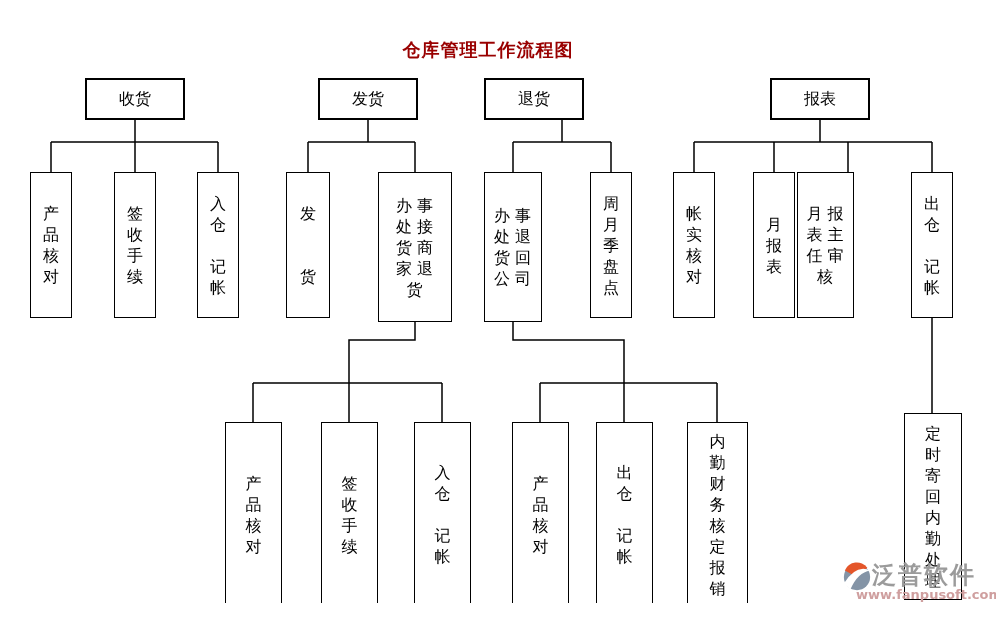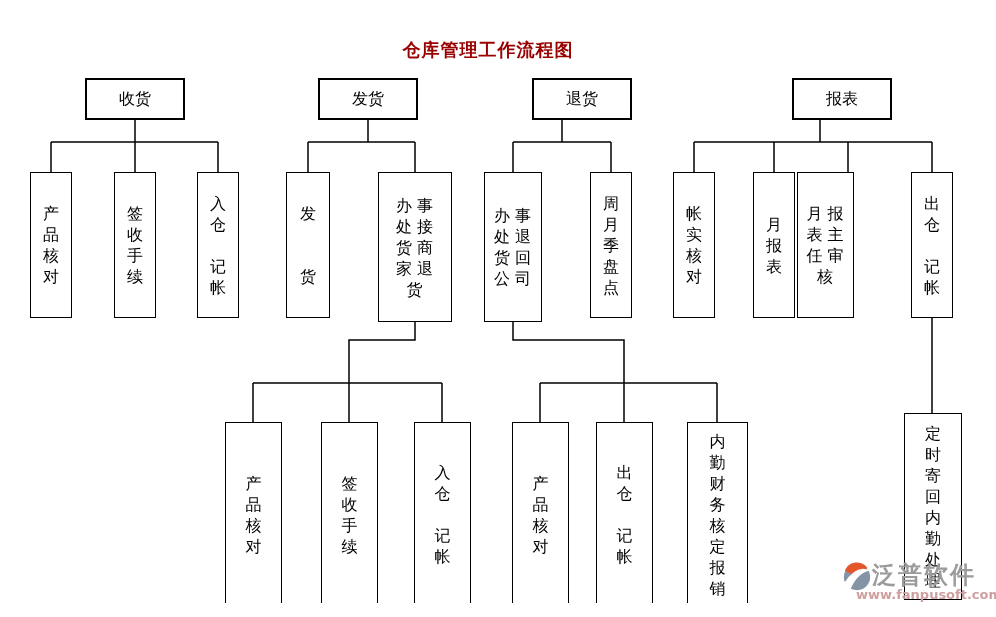--- a/index.html
+++ b/index.html
@@ -77,22 +77,22 @@
              M368,120 V142 M308,142 H415 M308,142 V173 M415,142 V173
              M562,120 V142 M513,142 H611 M513,142 V173 M611,142 V173
              M820,120 V142 M694,142 H932 M694,142 V173 M774,142 V173 M848,142 V173 M932,142 V173
              M415,322 V340 H349 V423 M253,383 H442 M253,383 V423 M442,383 V423
              M513,322 V340 H624 V423 M540,383 H717 M540,383 V423 M717,383 V423
              M932,318 V414" stroke="#000000" stroke-width="1.5" fill="none"></path>
   </svg>
 
   <div class="node lvl1" style="left:85px;top:78px;width:100px;height:42px">收货</div>
   <div class="node lvl1" style="left:318px;top:78px;width:100px;height:42px">发货</div>
-  <div class="node lvl1" style="left:532px;top:78px;width:100px;height:42px">退货</div>
-  <div class="node lvl1" style="left:792px;top:78px;width:100px;height:42px">报表</div>
+  <div class="node lvl1" style="left:484px;top:78px;width:100px;height:42px">退货</div>
+  <div class="node lvl1" style="left:770px;top:78px;width:100px;height:42px">报表</div>
 
   <div class="node" style="left:30px;top:172px;width:42px;height:146px">产
 品
 核
 对</div>
   <div class="node" style="left:114px;top:172px;width:42px;height:146px">签
 收
 手
 续</div>
   <div class="node" style="left:197px;top:172px;width:42px;height:146px">入

